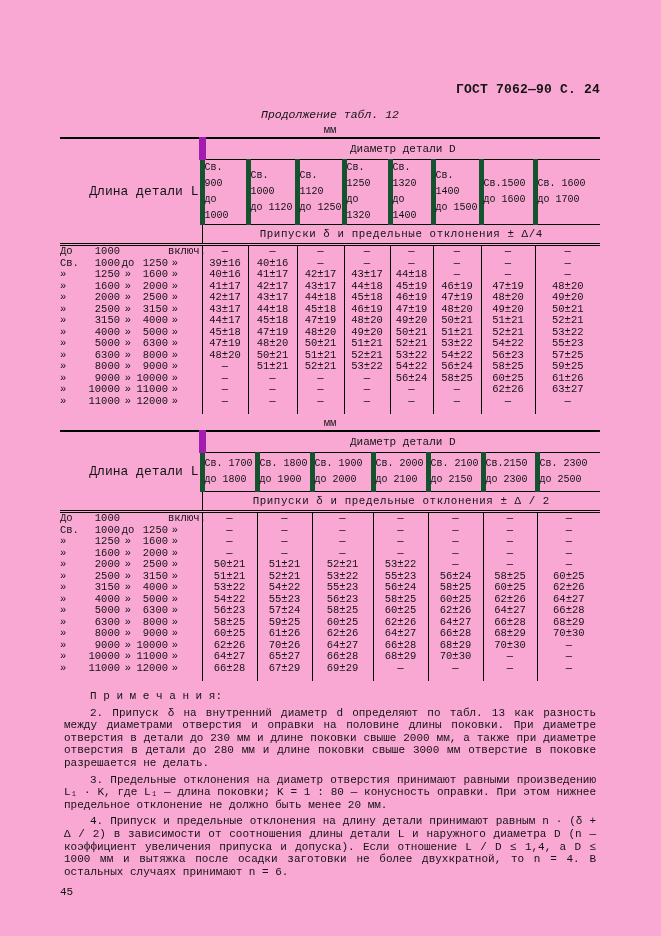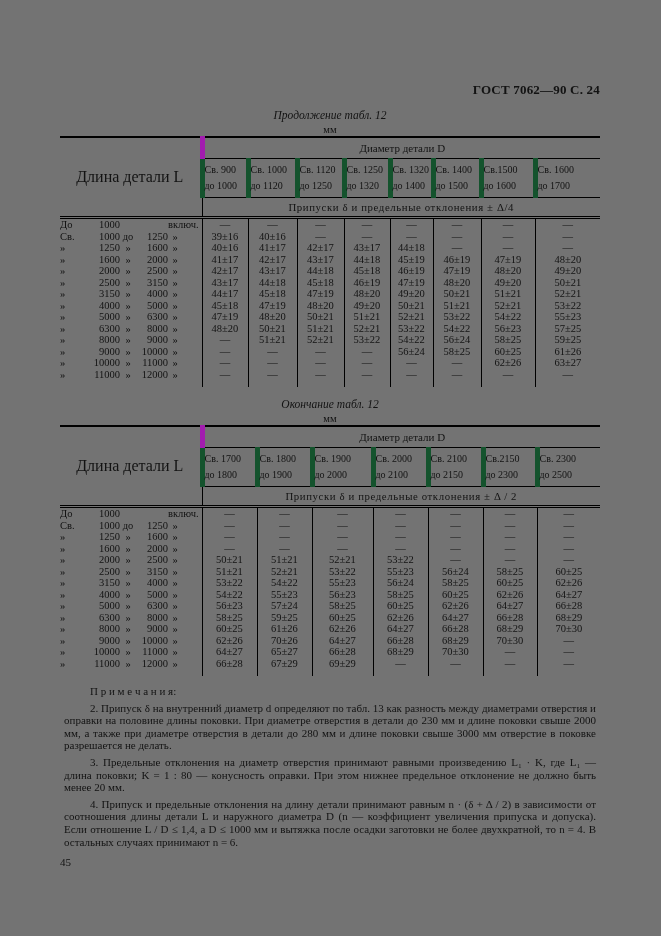--- a/index.html
+++ b/index.html
@@ -1,35 +1,35 @@
 <!DOCTYPE html>
 <html lang="ru"><head>
 <meta charset="utf-8">
 <style>
   html,body{margin:0;padding:0;background:#ffffff;}
   .page{
-    width:661px;height:936px;background:#737373;color:#131313;position:relative;
-    font-family:Liberation Serif, serif;overflow:hidden;
+    width:661px;height:936px;background:#f9a8d4;color:#131313;position:relative;
+    font-family:Liberation Mono, monospace;overflow:hidden;
   }
   .content{width:540px;margin:0 61px 0 60px;}
   .gost-header{padding-top:82px;text-align:right;font-weight:bold;font-size:13px;letter-spacing:.2px;}
   .table-caption{text-align:center;font-style:italic;font-size:11.5px;margin-top:11px;}
   .unit-label{text-align:center;font-size:10.5px;margin-top:3px;margin-bottom:1px;}
   table.gtable{
     width:540px;border-collapse:collapse;table-layout:fixed;
     border-top:2.5px solid #000;margin:0;
   }
   table.gtable th,table.gtable td{padding:0;font-weight:normal;}
   .len-head{
-    border-bottom:3px double #000;text-align:center;vertical-align:middle;
-    font-size:16px;
+    border-bottom:3px double #000;text-align:right;vertical-align:middle;
+    font-size:13px;
     margin-top:8px;
   }
   .diam-cell{
-    border-left:5px solid #a21caf;border-bottom:1px solid #000;
+    border-left:7px solid #a21caf;border-bottom:1px solid #000;
     text-align:center;vertical-align:middle;font-size:11px;height:20px;font-style:normal;
   }
   .allow-cell{
     border-left:1px solid #000;border-bottom:3px double #000;
     text-align:center;vertical-align:middle;font-size:10.8px;height:18px;letter-spacing:.6px;
   }
   .range-cell{
     border-left:5px solid #14532d;border-bottom:1px solid #000;
     text-align:left;vertical-align:middle;font-size:10px;line-height:1.6;
     white-space:pre-line;height:38px;
@@ -268,21 +268,20 @@
             <td class="val-cell"></td>
             <td class="val-cell"></td>
             <td class="val-cell"></td>
             <td class="val-cell"></td>
             <td class="val-cell"></td>
             <td class="val-cell"></td>
           </tr>
         </tbody>
     </table>
 
-    <div class="table-caption">Окончание табл. 12</div>
     <div class="unit-label">мм</div>
 
     <table class="gtable t2">
       <colgroup>
         <col class="c0">
           <col class="c1">
           <col class="c2">
           <col class="c3">
         <col class="c4">
           <col class="c5">

